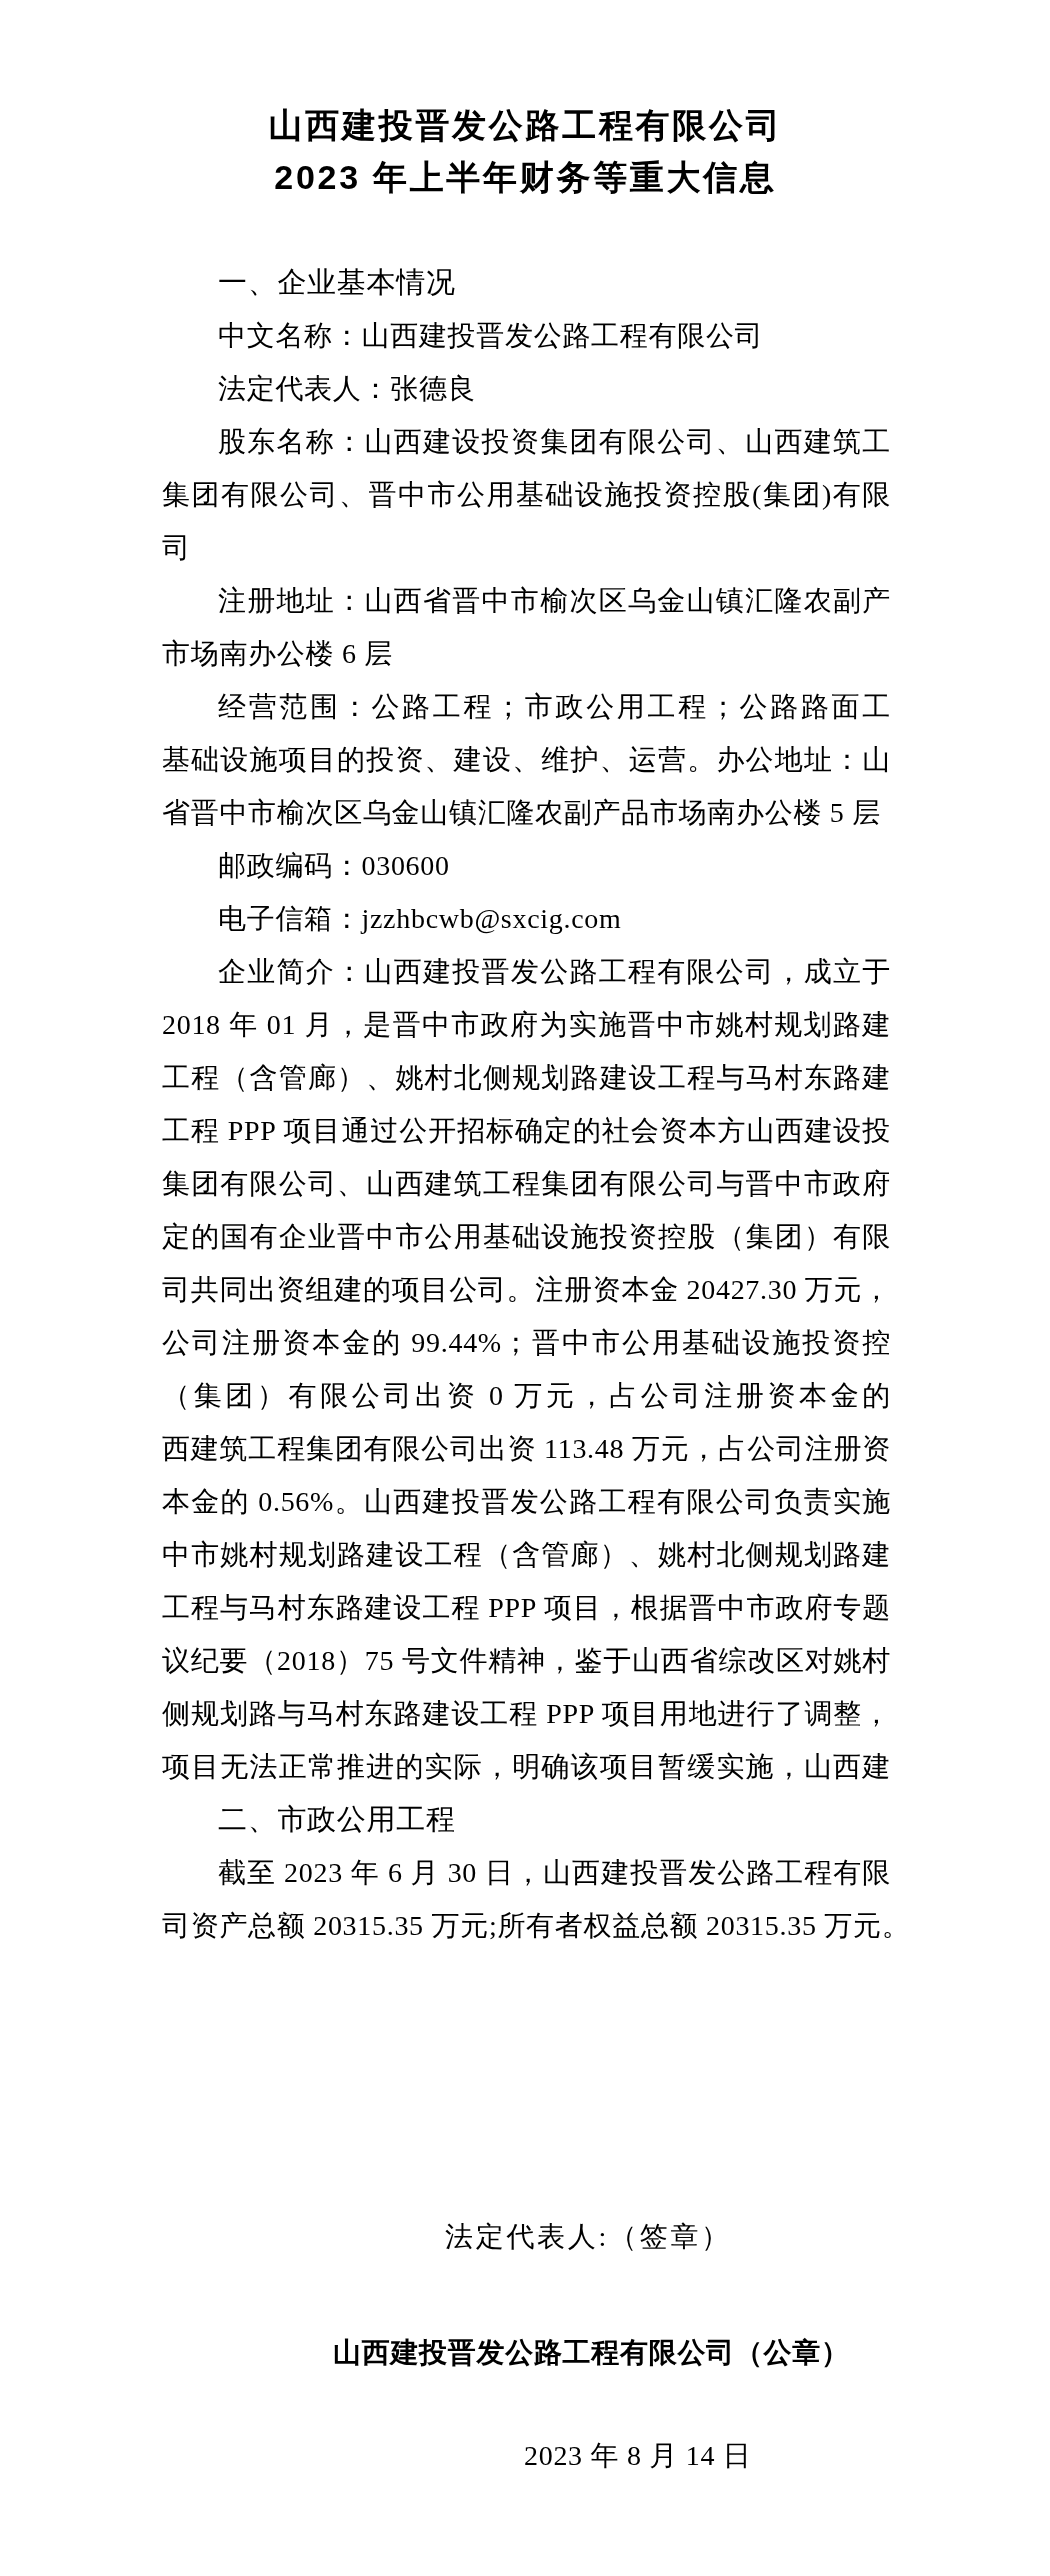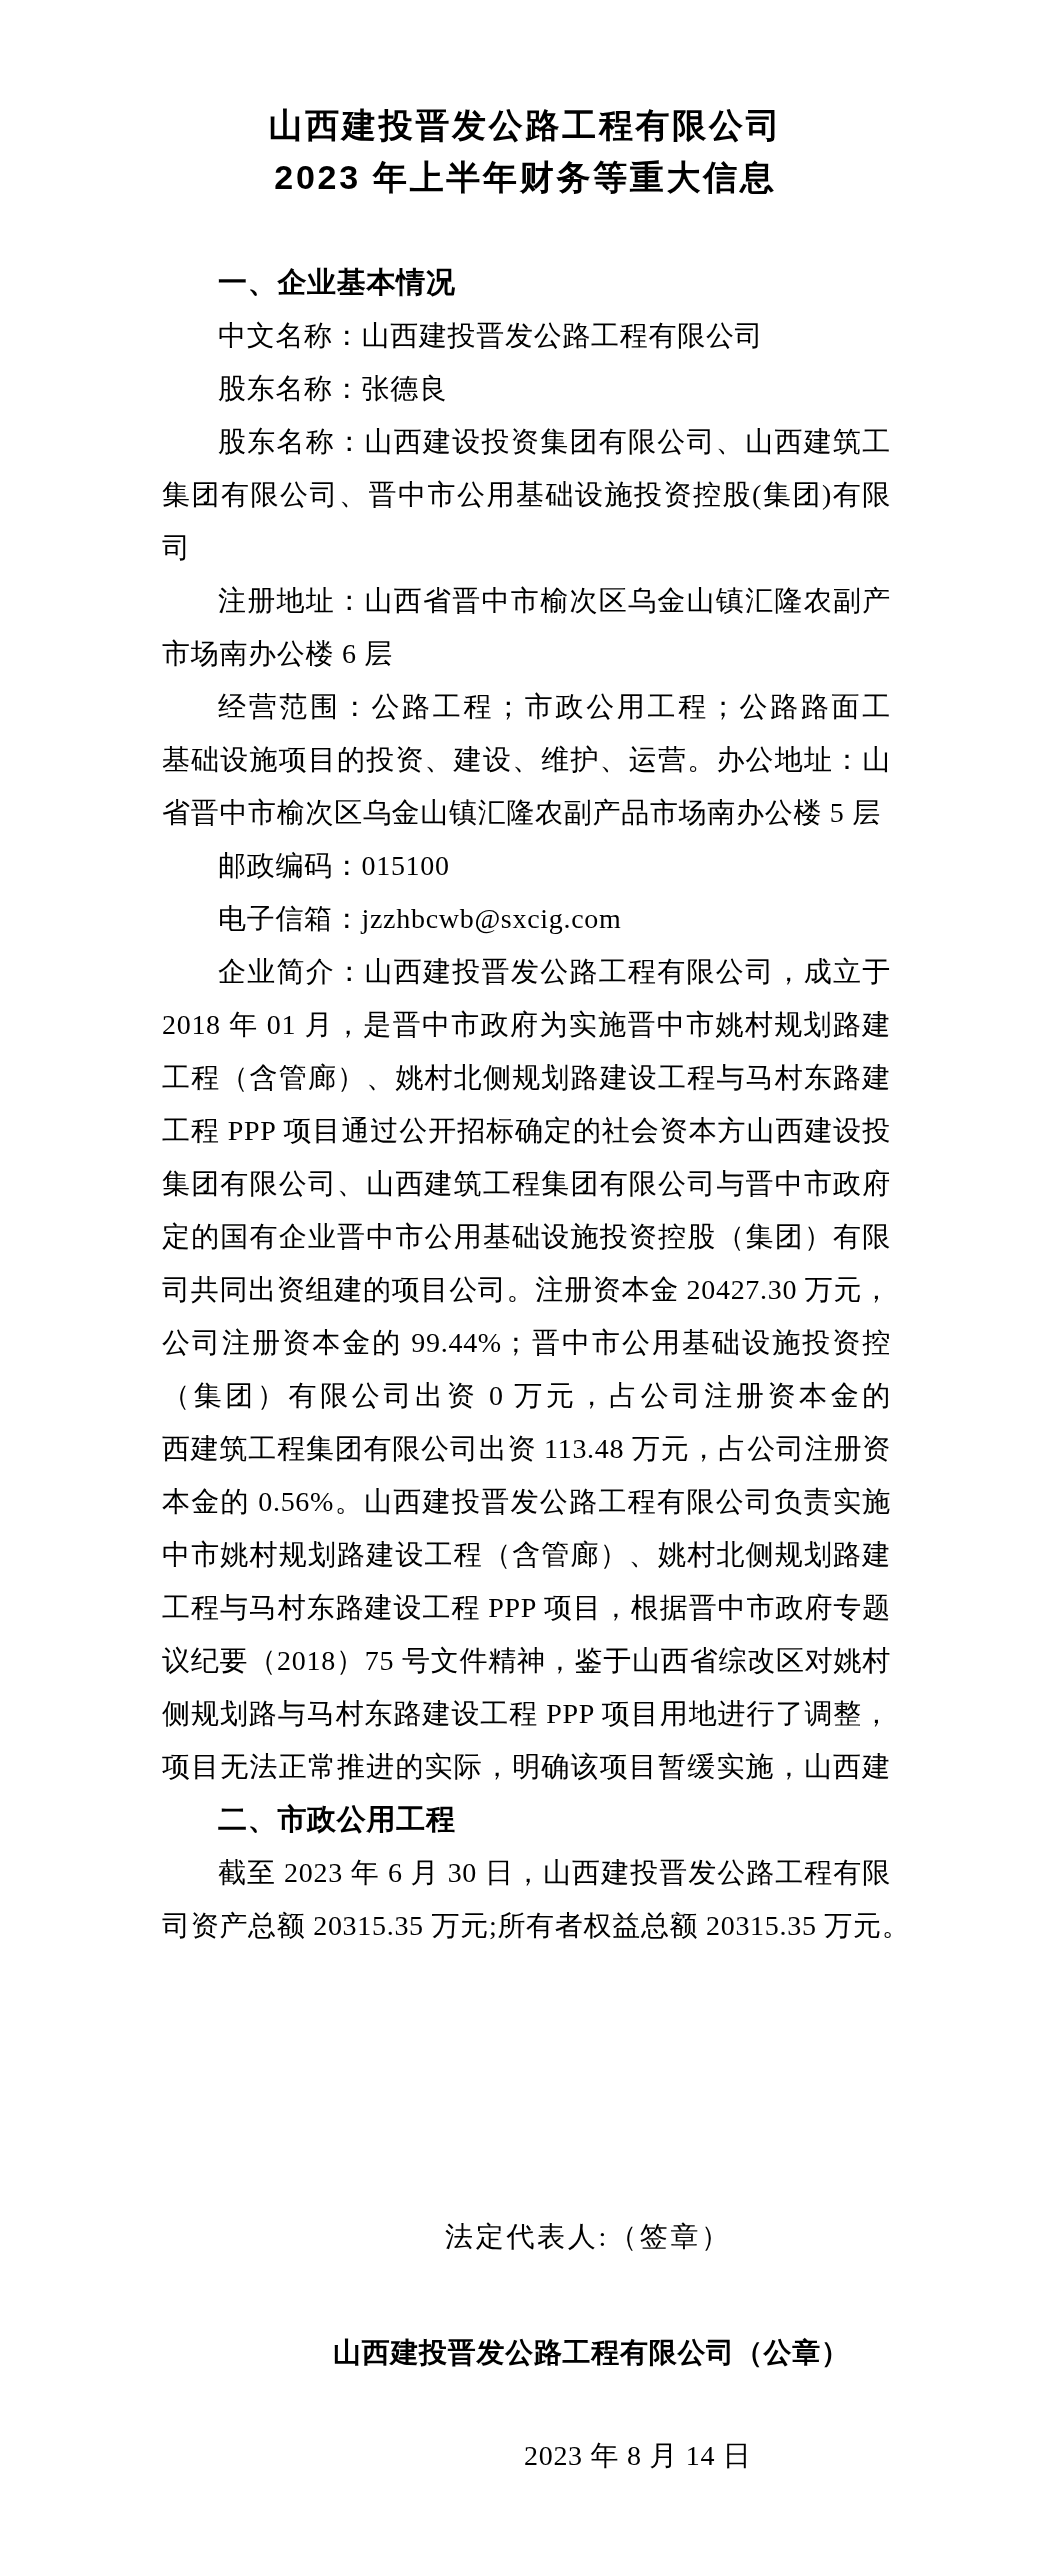--- a/index.html
+++ b/index.html
@@ -51,21 +51,21 @@
   
   .ln.j {
     white-space: normal;
     text-align: justify;
     text-align-last: justify;
     overflow: hidden;
   }
   
   .ln.hd {
     font-family: "Liberation Sans", "DejaVu Sans", sans-serif;
-    font-weight: bold;
+    font-weight: normal;
     font-size: 29px;
   }
   
   .sig {
     position: absolute;
     font-size: 28px;
     line-height: 1.15;
     letter-spacing: 0.7px;
     white-space: nowrap;
   }
@@ -79,30 +79,30 @@
 <div class="page">
 
   <div class="title">
     <div>山西建投晋发公路工程有限公司</div>
     <div>2023 年上半年财务等重大信息</div>
   </div>
 
   <div class="body">
     <div class="ln hd ind">一、企业基本情况</div>
     <div class="ln ind">中文名称：山西建投晋发公路工程有限公司</div>
-    <div class="ln ind">股东名称：张德良</div>
+    <div class="ln ind">法定代表人：张德良</div>
     <div class="ln ind j">股东名称：山西建设投资集团有限公司、山西建筑工程</div>
     <div class="ln j">集团有限公司、晋中市公用基础设施投资控股(集团)有限公</div>
     <div class="ln">司</div>
     <div class="ln ind j">注册地址：山西省晋中市榆次区乌金山镇汇隆农副产品</div>
     <div class="ln">市场南办公楼 6 层</div>
     <div class="ln ind j">经营范围：公路工程；市政公用工程；公路路面工程；</div>
     <div class="ln j">基础设施项目的投资、建设、维护、运营。办公地址：山西</div>
     <div class="ln">省晋中市榆次区乌金山镇汇隆农副产品市场南办公楼 5 层</div>
-    <div class="ln ind">邮政编码：015100</div>
+    <div class="ln ind">邮政编码：030600</div>
     <div class="ln ind">电子信箱：jzzhbcwb@sxcig.com</div>
     <div class="ln ind j">企业简介：山西建投晋发公路工程有限公司，成立于</div>
     <div class="ln j">2018 年 01 月，是晋中市政府为实施晋中市姚村规划路建设</div>
     <div class="ln j">工程（含管廊）、姚村北侧规划路建设工程与马村东路建设</div>
     <div class="ln j">工程 PPP 项目通过公开招标确定的社会资本方山西建设投资</div>
     <div class="ln j">集团有限公司、山西建筑工程集团有限公司与晋中市政府指</div>
     <div class="ln j">定的国有企业晋中市公用基础设施投资控股（集团）有限公</div>
     <div class="ln j">司共同出资组建的项目公司。注册资本金 20427.30 万元，</div>
     <div class="ln j">公司注册资本金的 99.44%；晋中市公用基础设施投资控股</div>
     <div class="ln j">（集团）有限公司出资 0 万元，占公司注册资本金的 0%；山</div>

